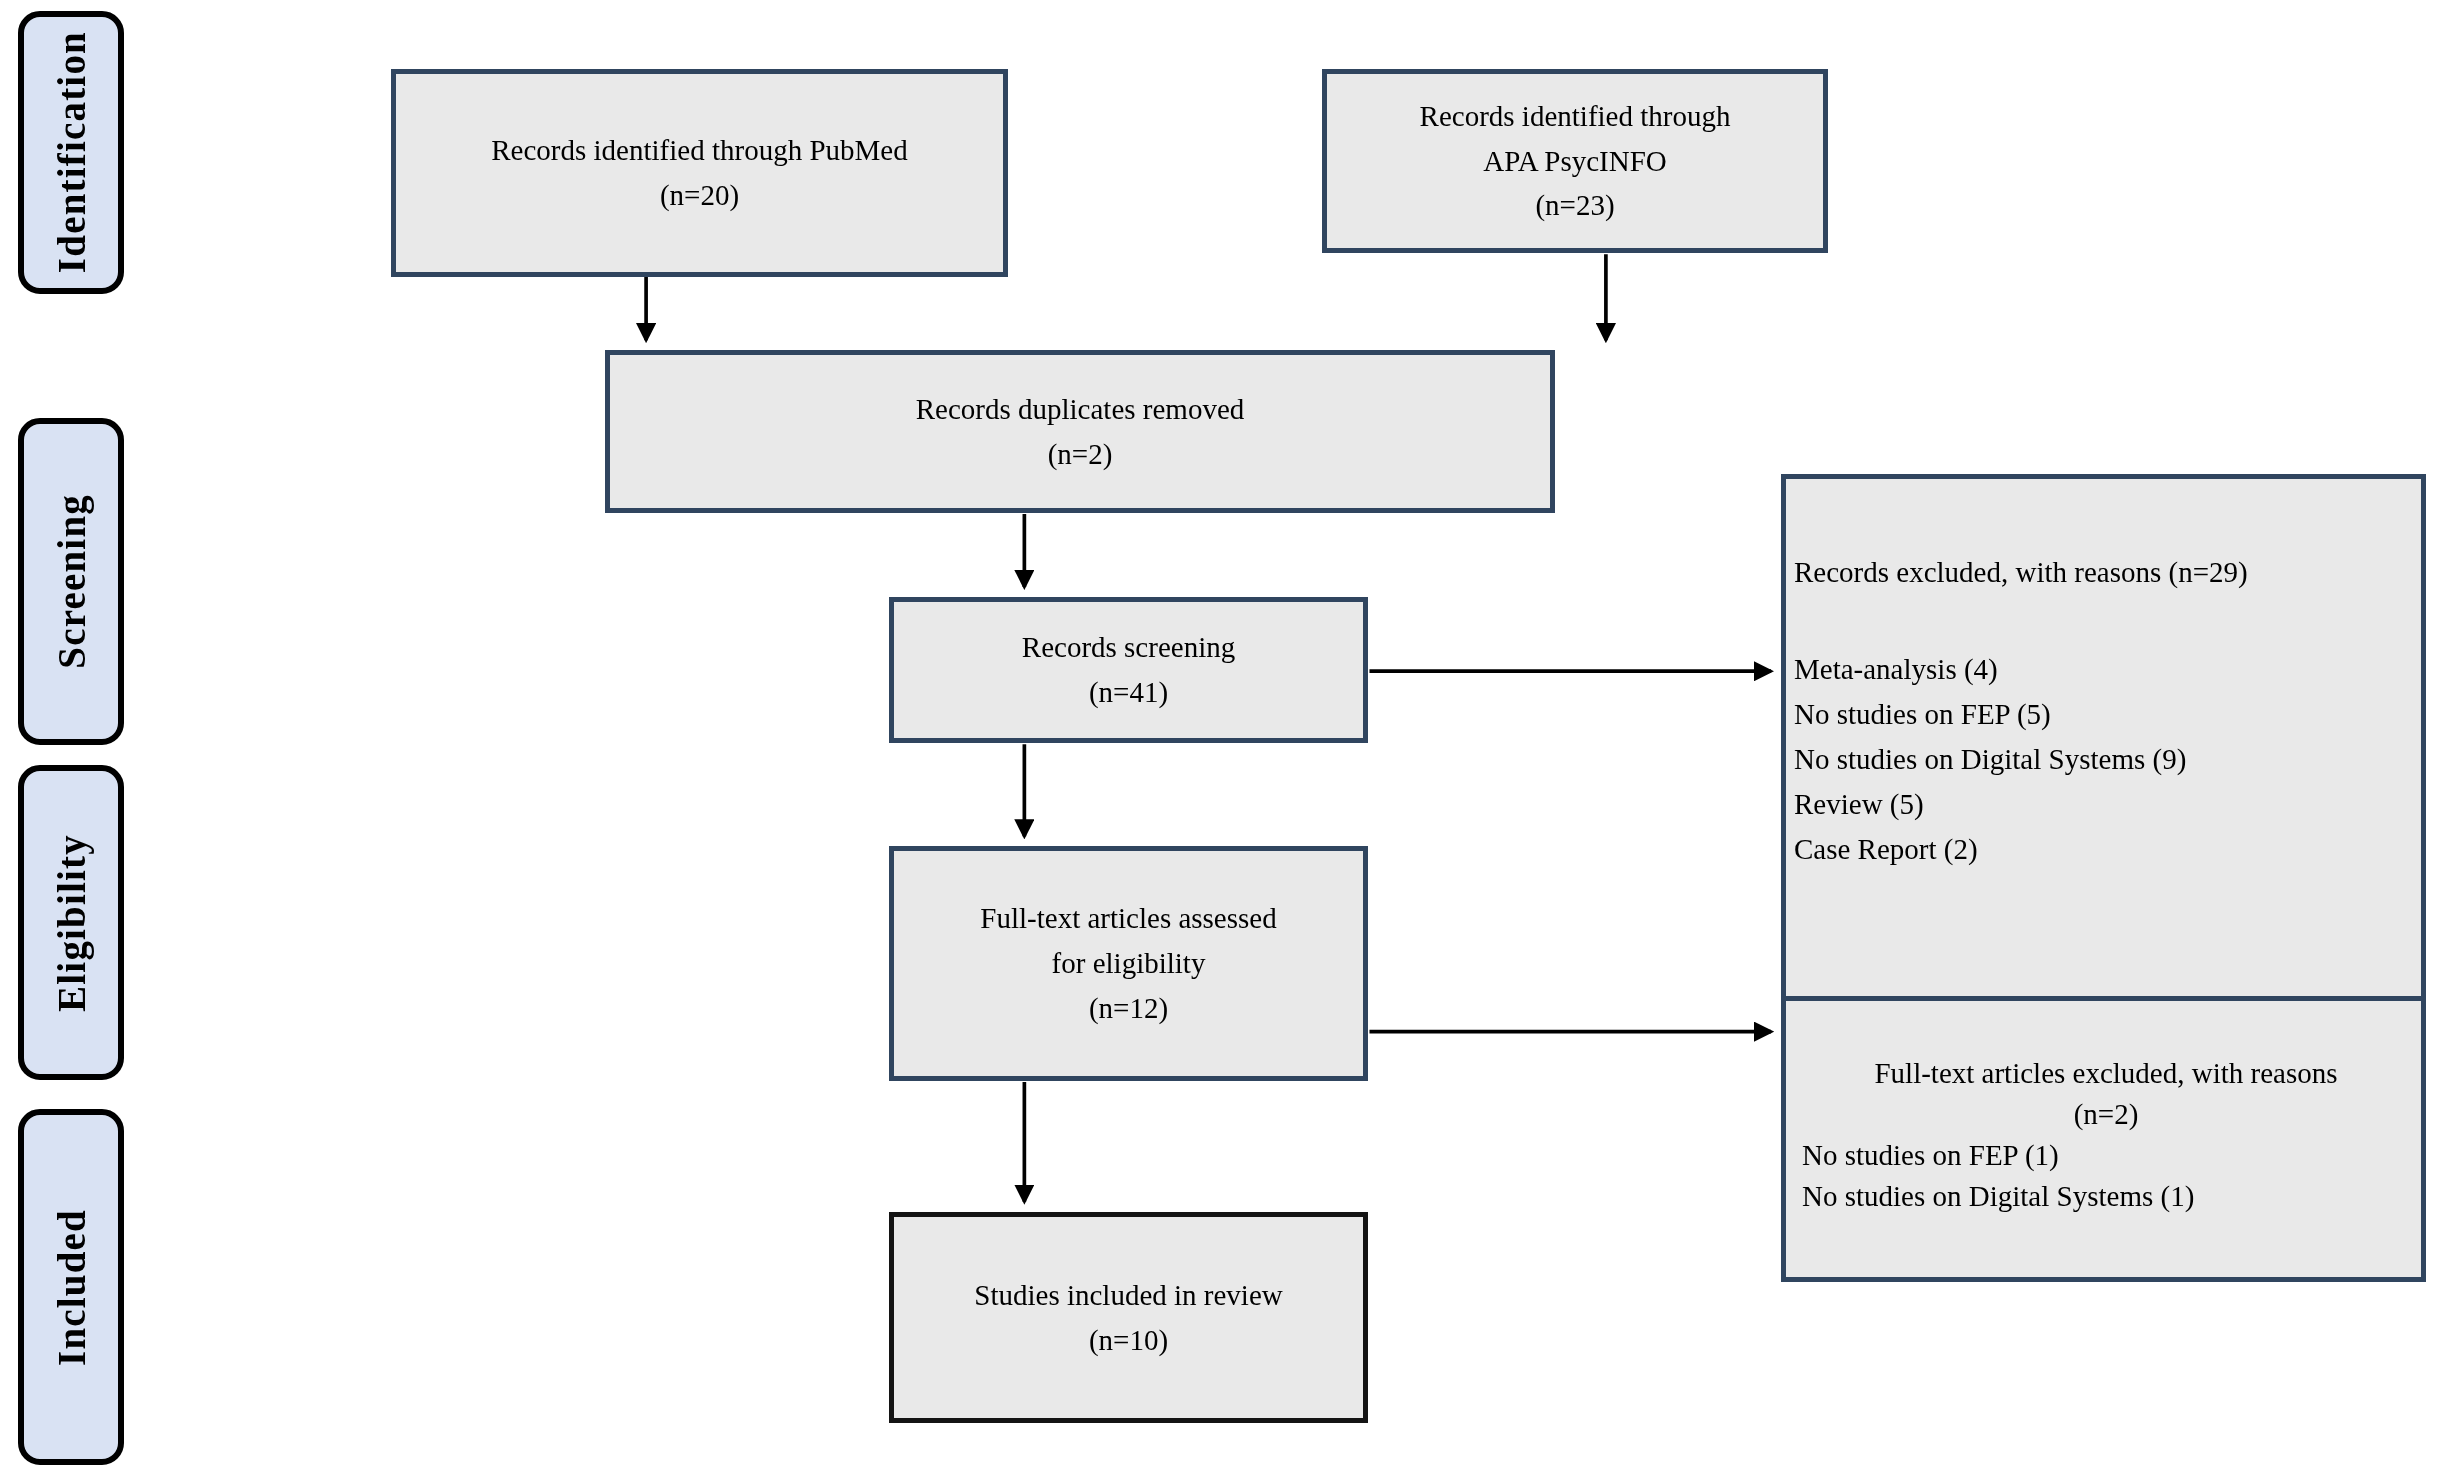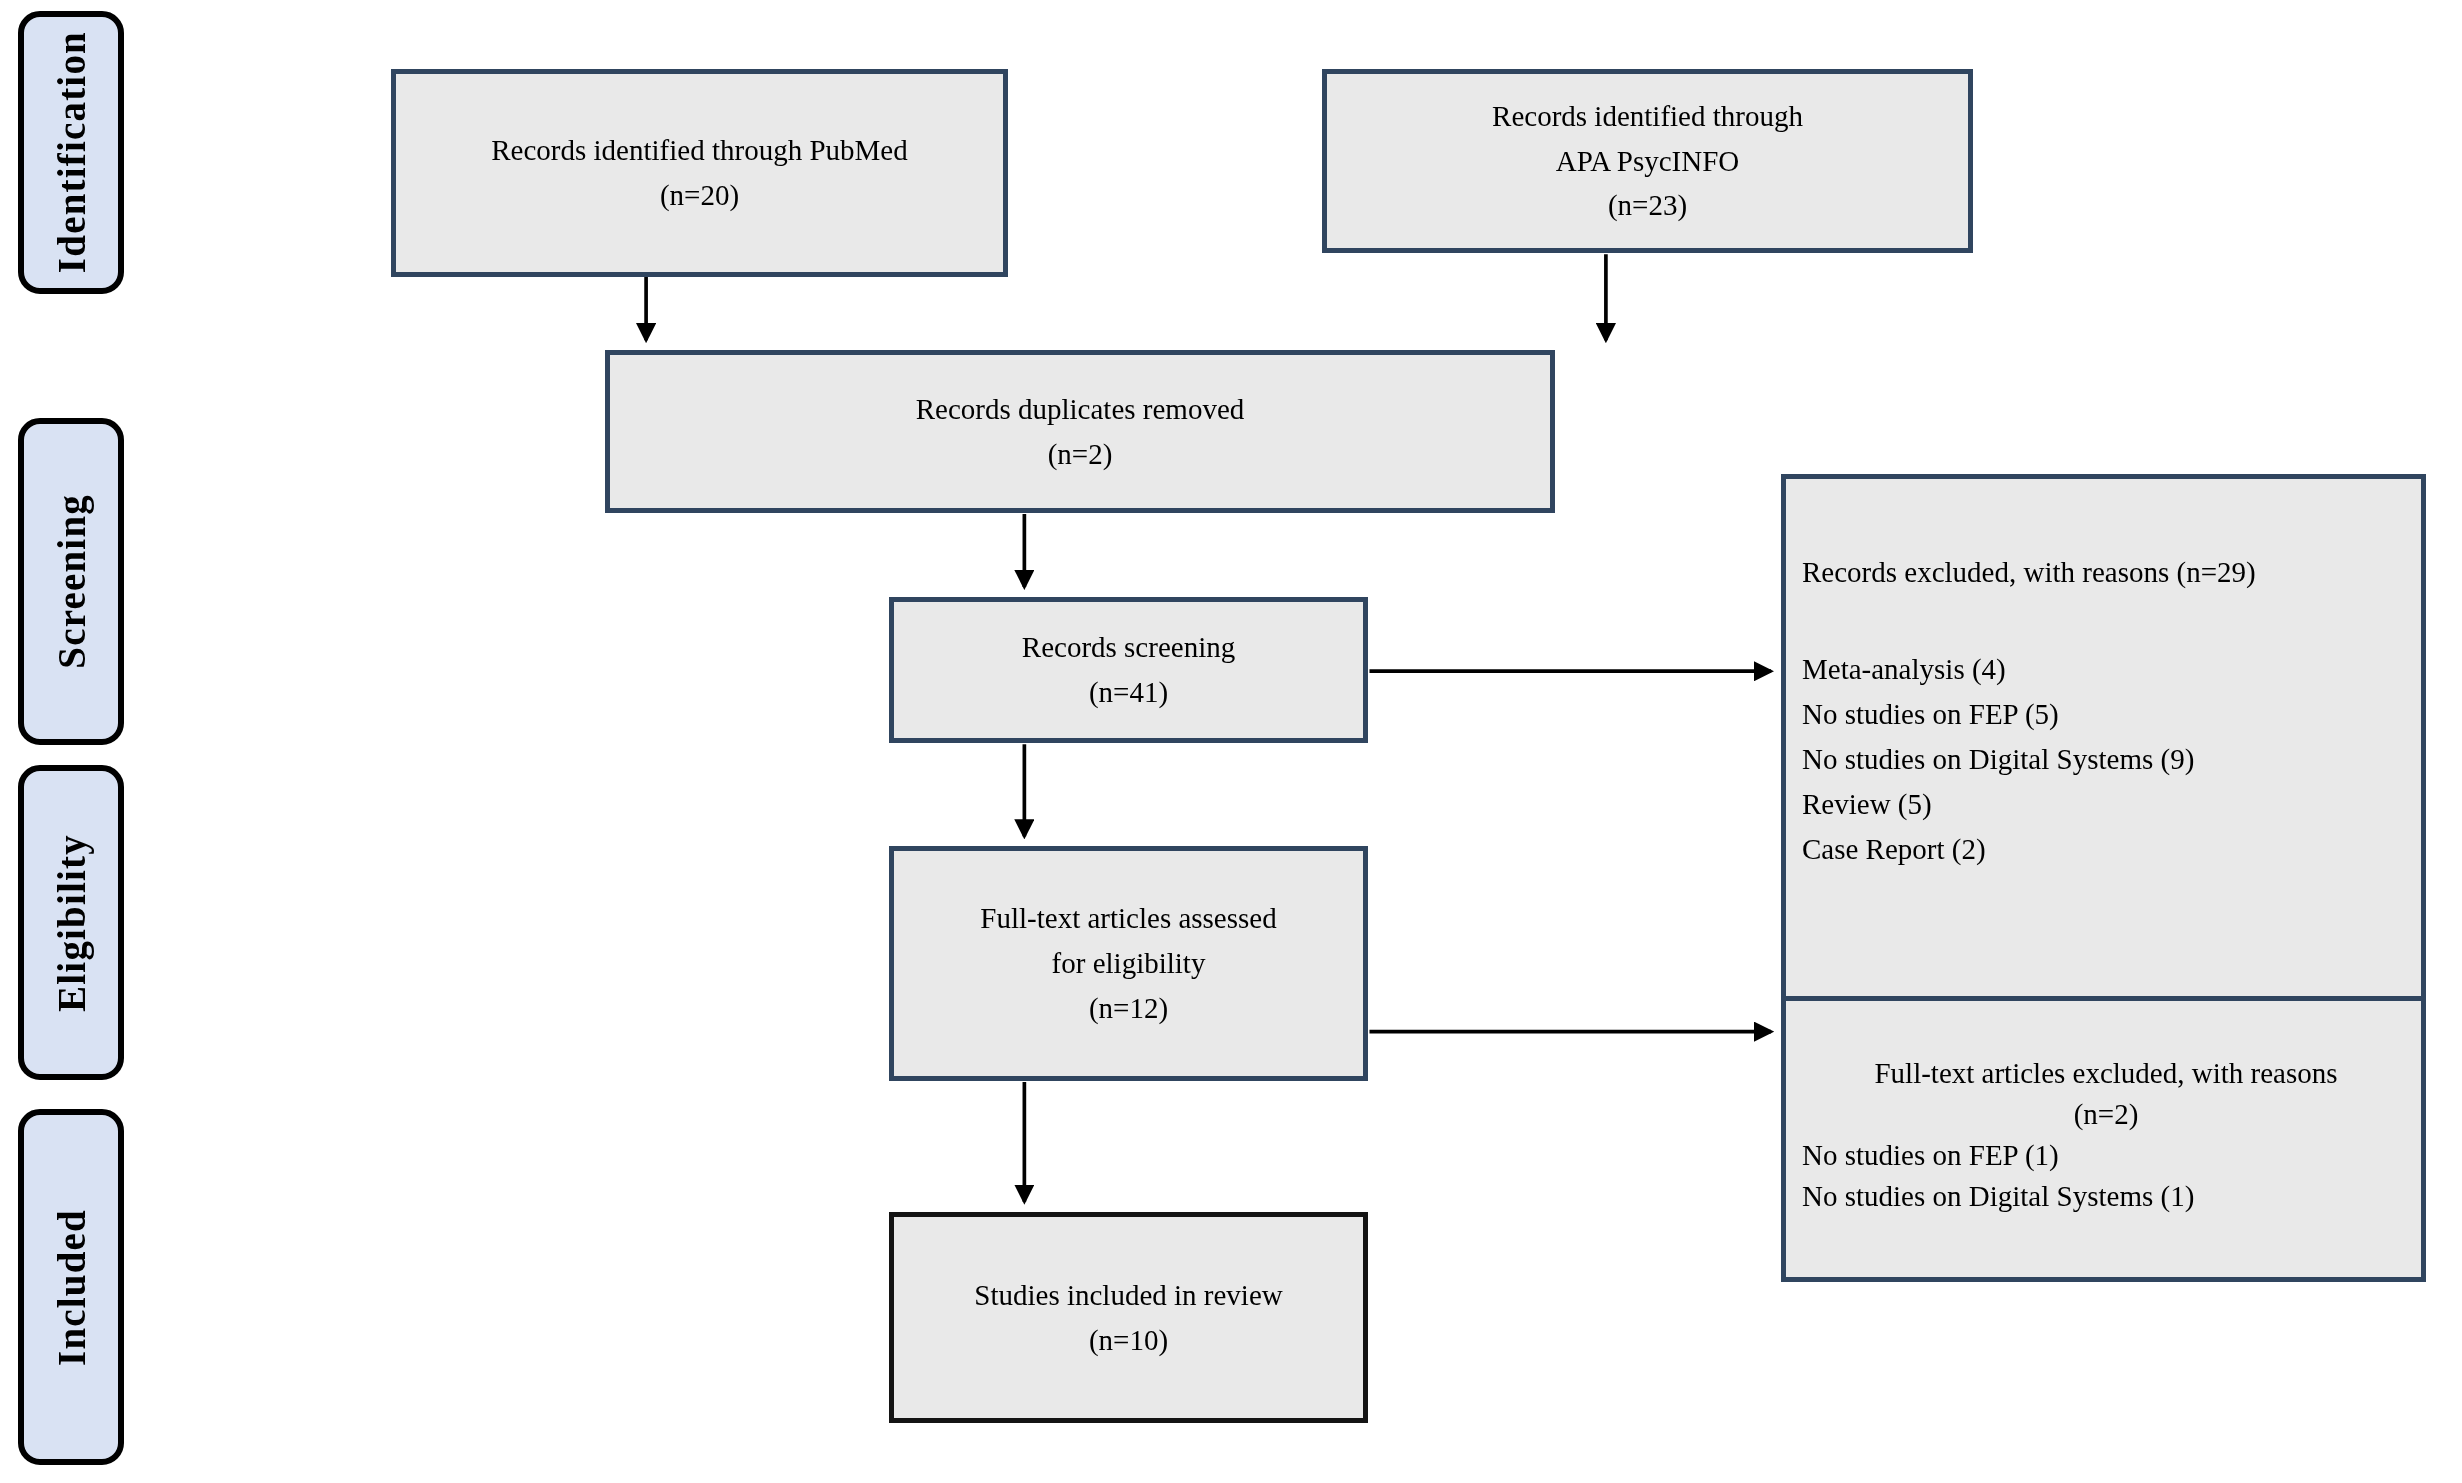--- a/index.html
+++ b/index.html
@@ -47,35 +47,35 @@
   .fbox{
     position:absolute;box-sizing:border-box;
     background:var(--box-fill);
     border:5.5px solid var(--box-border);
     font-size:29px;line-height:1.55;
     display:flex;flex-direction:column;
     align-items:center;justify-content:center;
     text-align:center;
   }
   .fbox-pubmed{left:391px;top:69px;width:617px;height:208px;}
-  .fbox-psycinfo{left:1322px;top:69px;width:651px;height:184px;}
+  .fbox-psycinfo{left:1322px;top:69px;width:506px;height:184px;}
   .fbox-duplicates{left:605px;top:350px;width:950px;height:163px;}
   .fbox-screening{left:889px;top:597px;width:479px;height:146px;}
   .fbox-fulltext{left:889px;top:846px;width:479px;height:235px;}
   .fbox-included{
     left:889px;top:1212px;width:479px;height:211px;
     border-color:var(--final-box-border);
   }
 
   
   .fbox-excluded{
     left:1781px;top:474px;width:645px;height:589px;
     align-items:flex-start;justify-content:flex-start;
     text-align:left;
-    padding:71px 11px 0 16px;
+    padding:71px 11px 0 8px;
   }
   .excl-title{margin:0 0 52px 0;line-height:45px;}
   .excl-item{line-height:45px;}
 
   .fbox-ft-excluded{
     left:1781px;top:996px;width:645px;height:286px;
     align-items:stretch;justify-content:flex-start;
     text-align:left;
     padding:52px 11px 16px 16px;
   }

